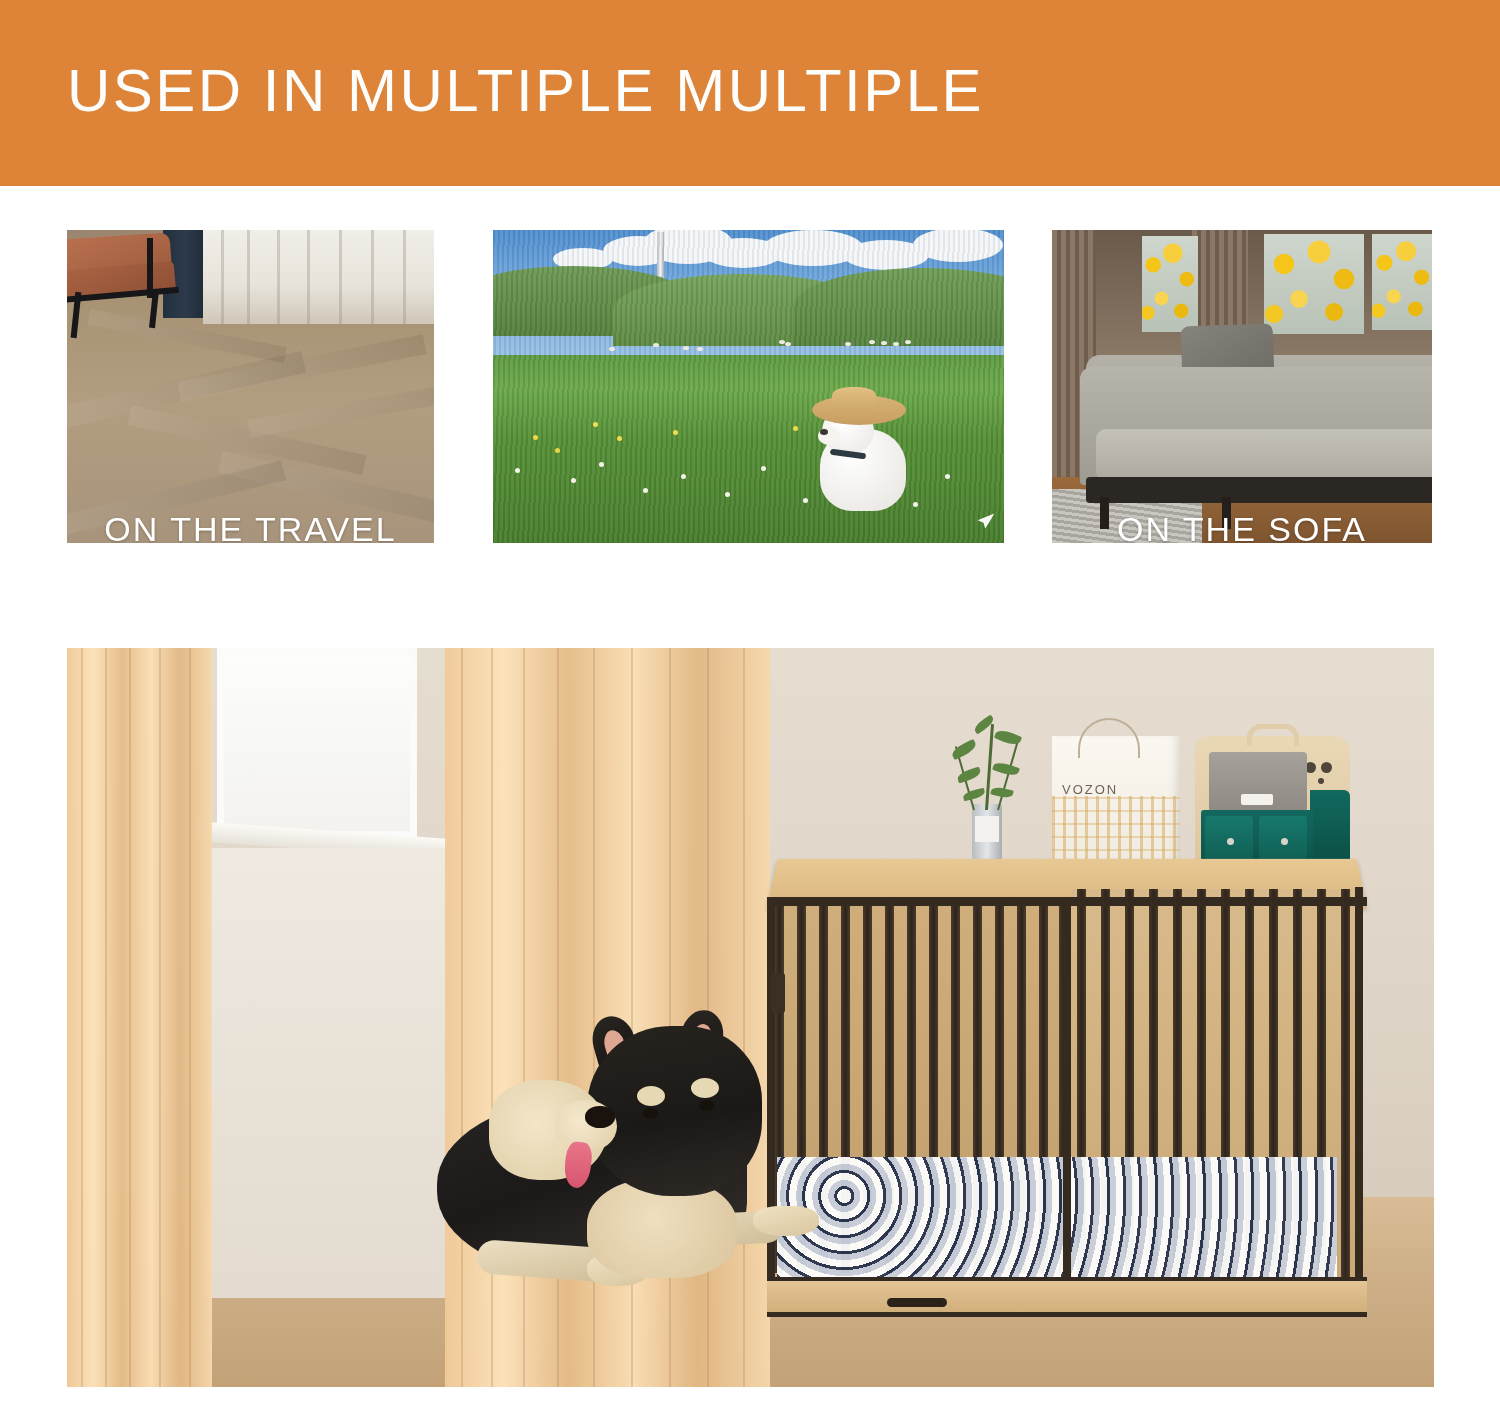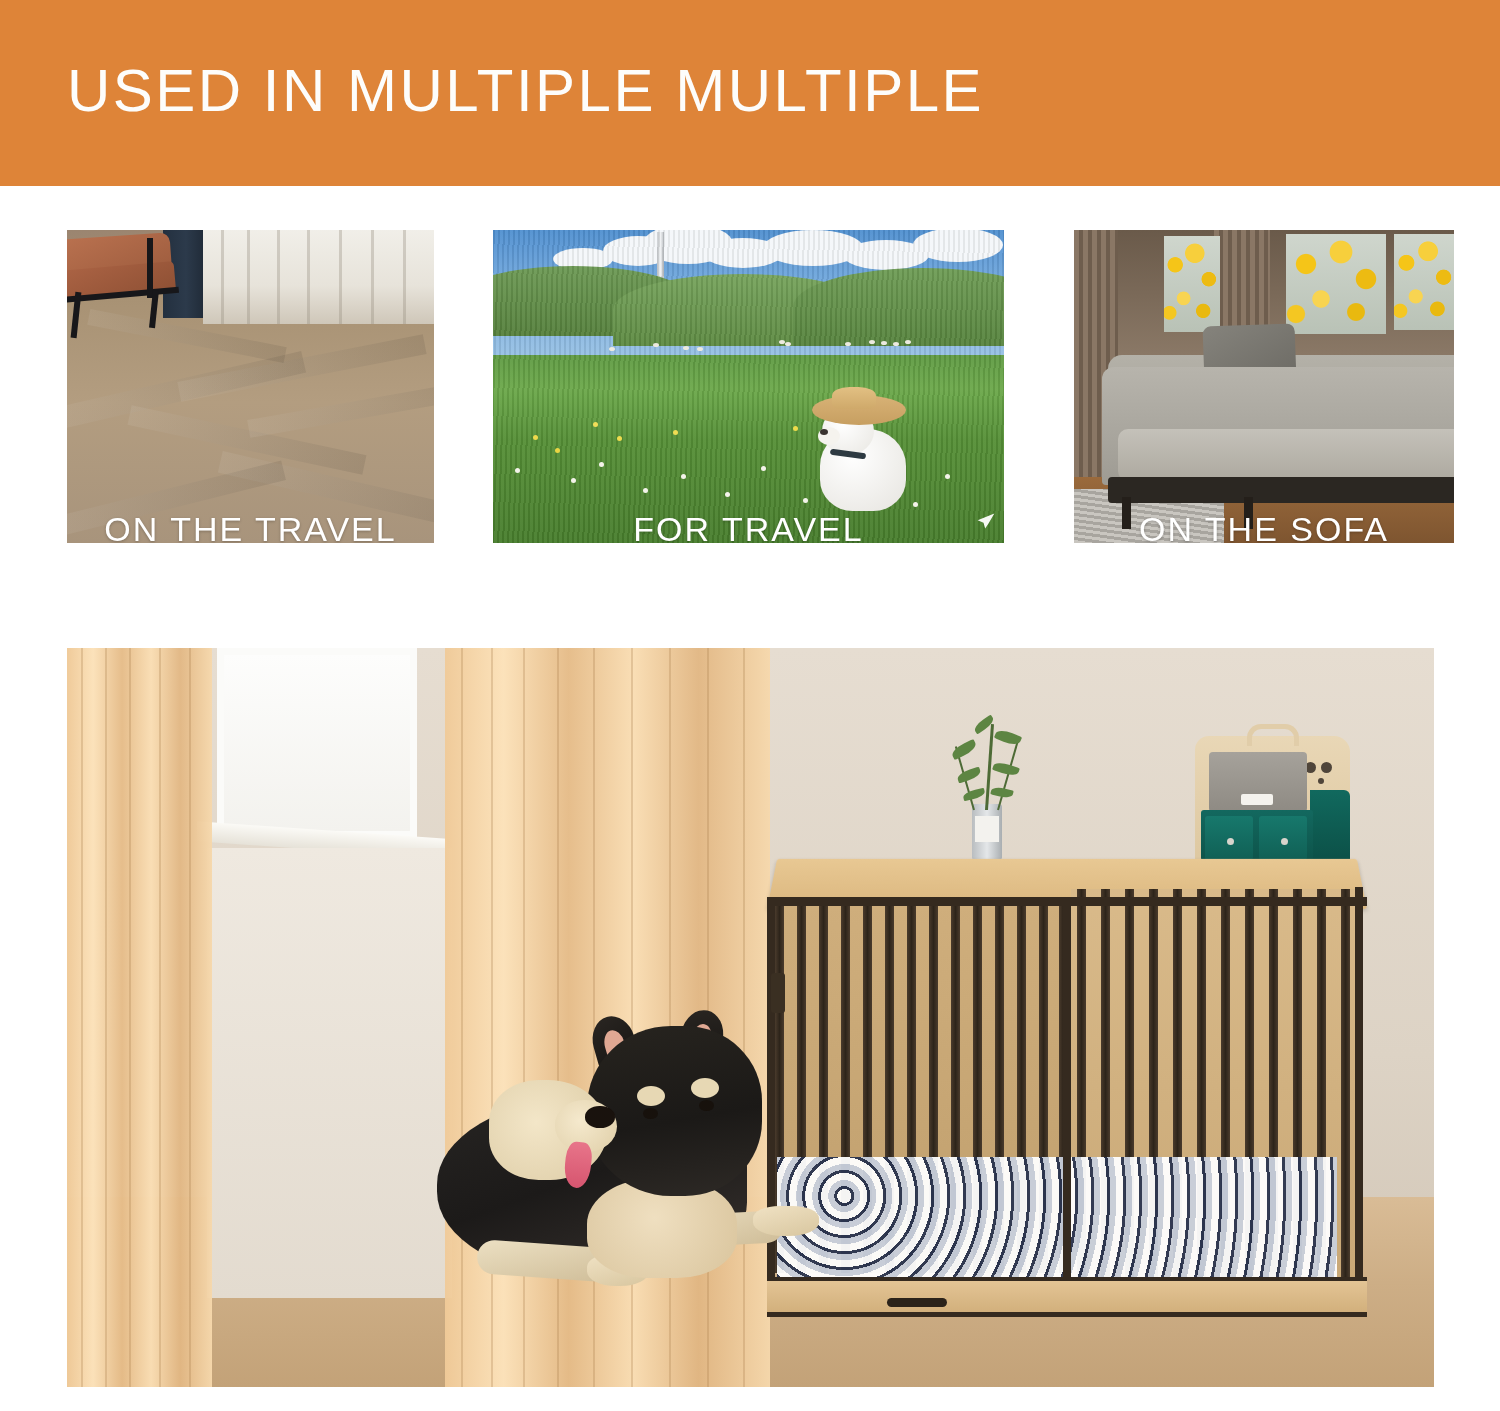--- a/index.html
+++ b/index.html
@@ -33,21 +33,21 @@
     text-align:center;
     font-size:34px; font-weight:300; letter-spacing:2px;
     color:#ffffff; white-space:nowrap;
     font-family:"Liberation Sans", sans-serif;
     text-shadow:0 1px 3px rgba(0,0,0,0.25);
     pointer-events:none;
   }
 
   #thumb-floor { left:67px; top:230px; width:367px; height:313px; }
   #thumb-travel { left:493px; top:230px; width:511px; height:313px; }
-  #thumb-sofa { left:1052px; top:230px; width:380px; height:313px;margin-left:22px; }
+  #thumb-sofa { left:1052px; top:230px; width:380px; height:313px; }
 
   
   .floor-bg {
     position:absolute; inset:0;
     background:
       linear-gradient(180deg,#9b8570 0%,#a89274 22%,#b39d80 55%,#a8947c 100%);
   }
   .floor-plank {
     position:absolute;
     background:linear-gradient(90deg,rgba(255,255,255,0.07),rgba(0,0,0,0.08));
@@ -545,21 +545,20 @@
       <div class="snout"></div>
       <div class="nose"></div>
       <div class="collar"></div>
       <div class="hat"></div>
       <div class="hat-crown"></div>
     </div>
     <svg class="watermark-icon" viewBox="0 0 24 24">
       <path d="M22 3 2 11l7 3 2 7 4-6 7-12z" fill="#ffffff"></path>
     </svg>
   </div>
-  <div class="thumb-label">FOR TRAVEL</div>
 </div>
 
 <div class="thumb" id="thumb-sofa">
   <div class="scene">
     <div class="sofa-wall"></div>
     <div class="sofa-vertcurtain" style="left:0px;width:44px;"></div>
     <div class="sofa-vertcurtain" style="left:140px;width:56px;"></div>
     <div class="sofa-window" style="left:90px;top:6px;width:56px;height:96px;">
       <div class="ginkgo"></div>
     </div>
@@ -618,20 +617,25 @@
     <div class="plant-stem" style="left:930px;top:88px;width:2px;height:74px;transform:rotate(16deg);"></div>
     <div class="leaf" style="left:884px;top:96px;width:26px;height:11px;transform:rotate(-26deg);"></div>
     <div class="leaf" style="left:928px;top:84px;width:26px;height:11px;transform:rotate(22deg);"></div>
     <div class="leaf" style="left:890px;top:122px;width:24px;height:10px;transform:rotate(-18deg);"></div>
     <div class="leaf" style="left:926px;top:116px;width:26px;height:10px;transform:rotate(18deg);"></div>
     <div class="leaf" style="left:896px;top:142px;width:22px;height:9px;transform:rotate(-12deg);"></div>
     <div class="leaf" style="left:924px;top:140px;width:22px;height:9px;transform:rotate(14deg);"></div>
     <div class="leaf" style="left:906px;top:72px;width:22px;height:9px;transform:rotate(-34deg);"></div>
   </div>
 
+  <div class="gift-bag">
+    <div class="gift-handle"></div>
+    <div class="gift-bag-pattern"></div>
+    <div class="gift-bag-text">VOZON</div>
+  </div>
 
   <div class="carrier">
     <div class="carrier-handle"></div>
     <div class="carrier-sidepanel"></div>
     <div class="carrier-vent" style="right:18px;top:26px;"></div>
     <div class="carrier-vent" style="right:34px;top:26px;"></div>
     <div class="carrier-vent" style="right:50px;top:26px;"></div>
     <div class="carrier-vent" style="right:26px;top:42px;width:6px;height:6px;"></div>
     <div class="carrier-mesh"></div>
     <div class="carrier-logo"></div>

